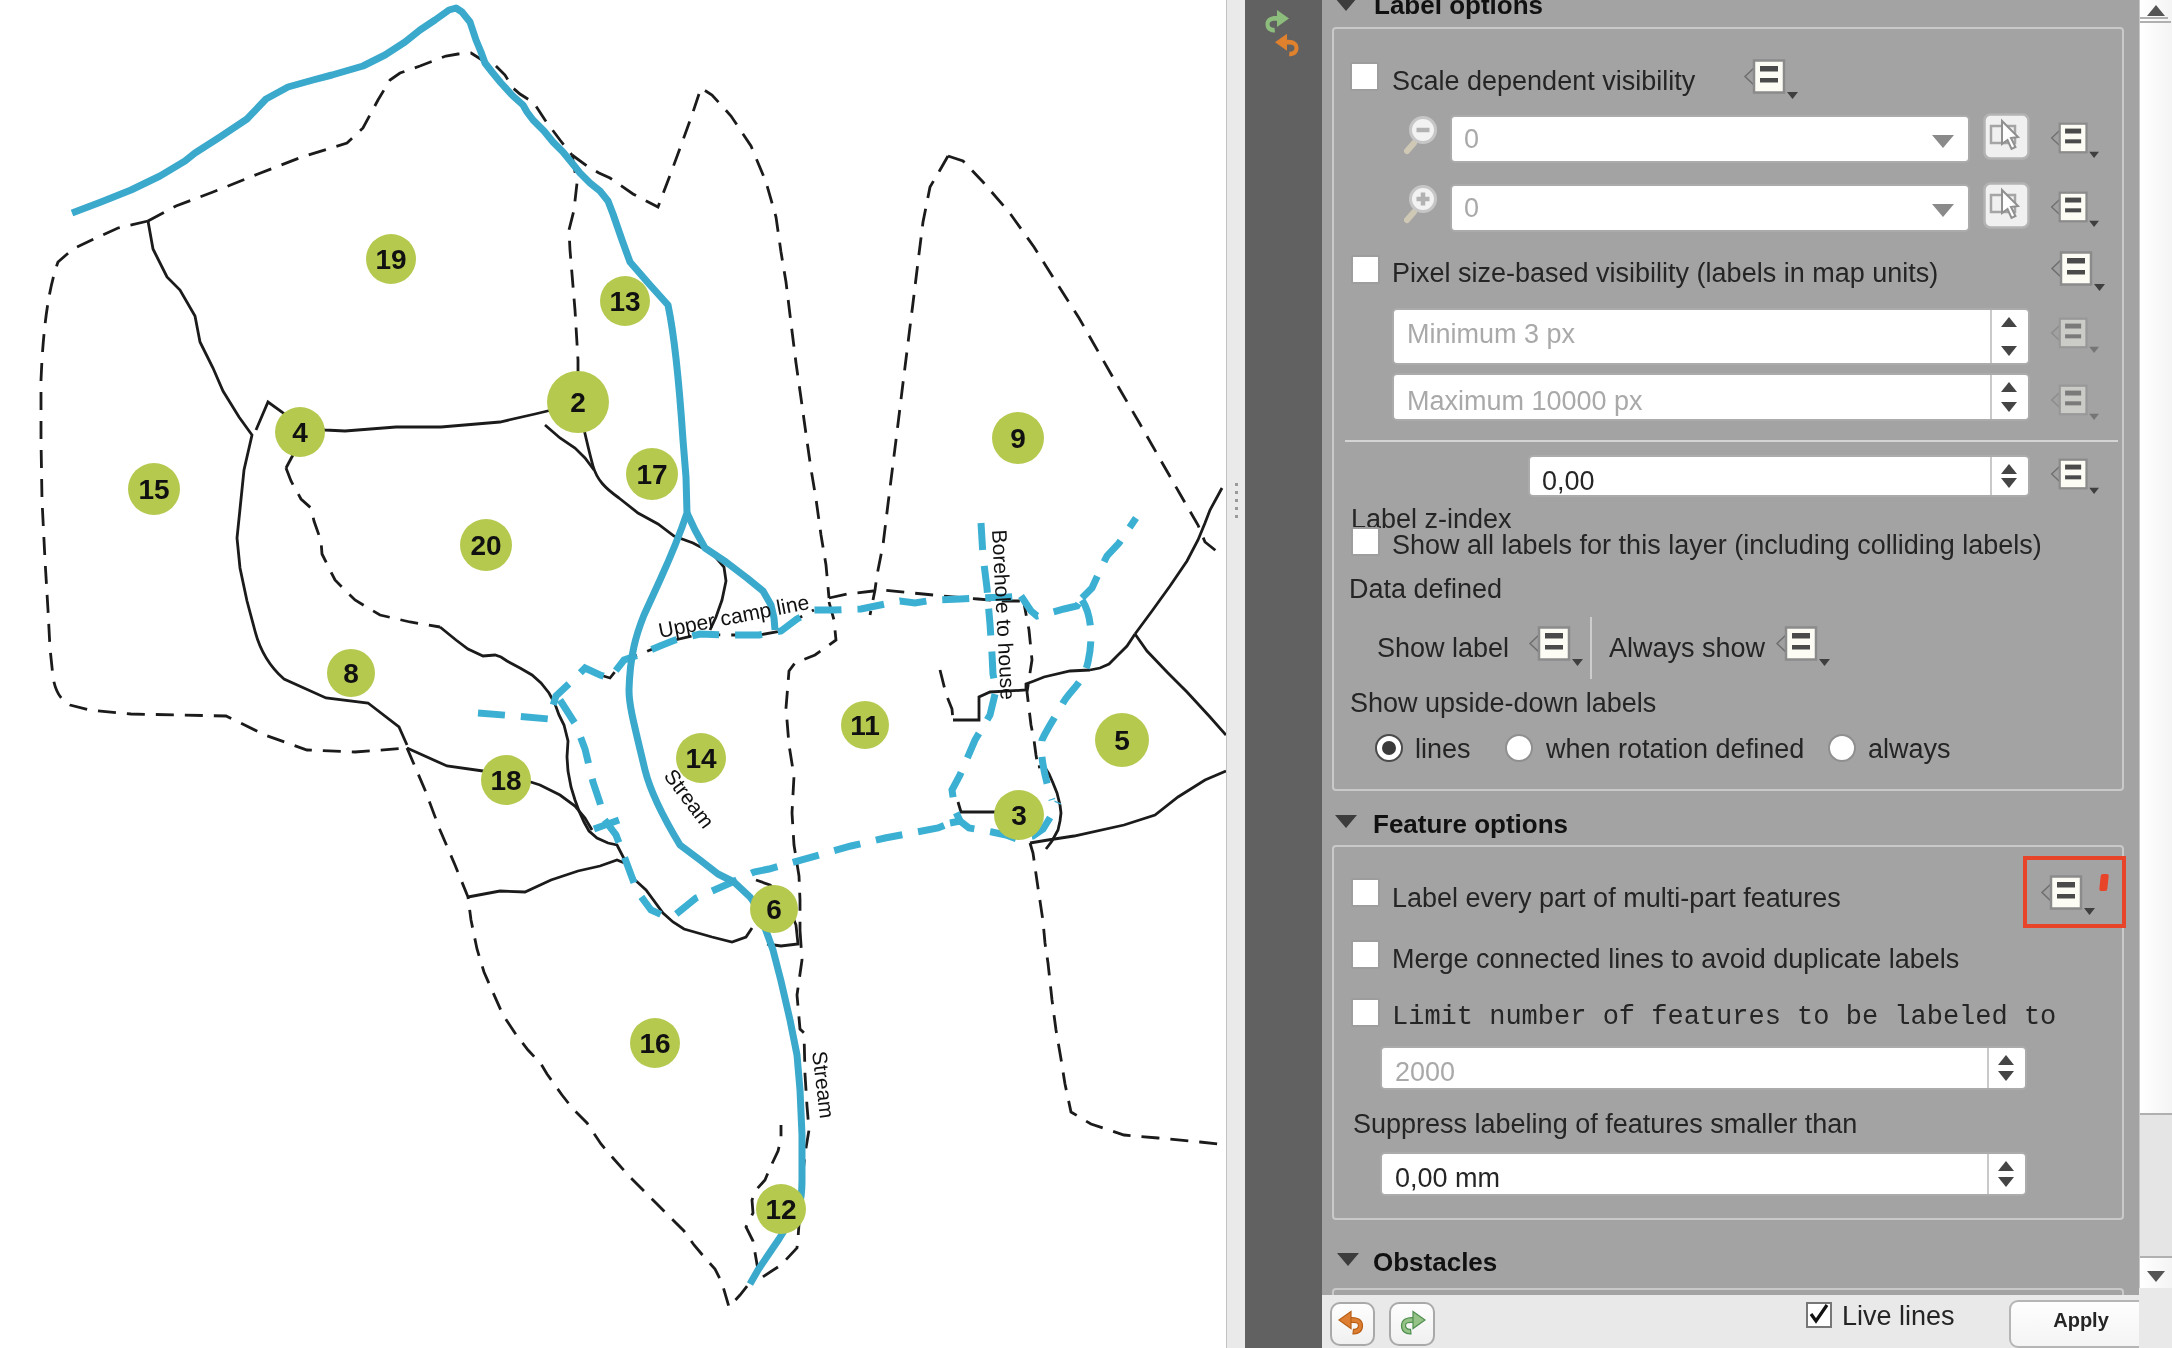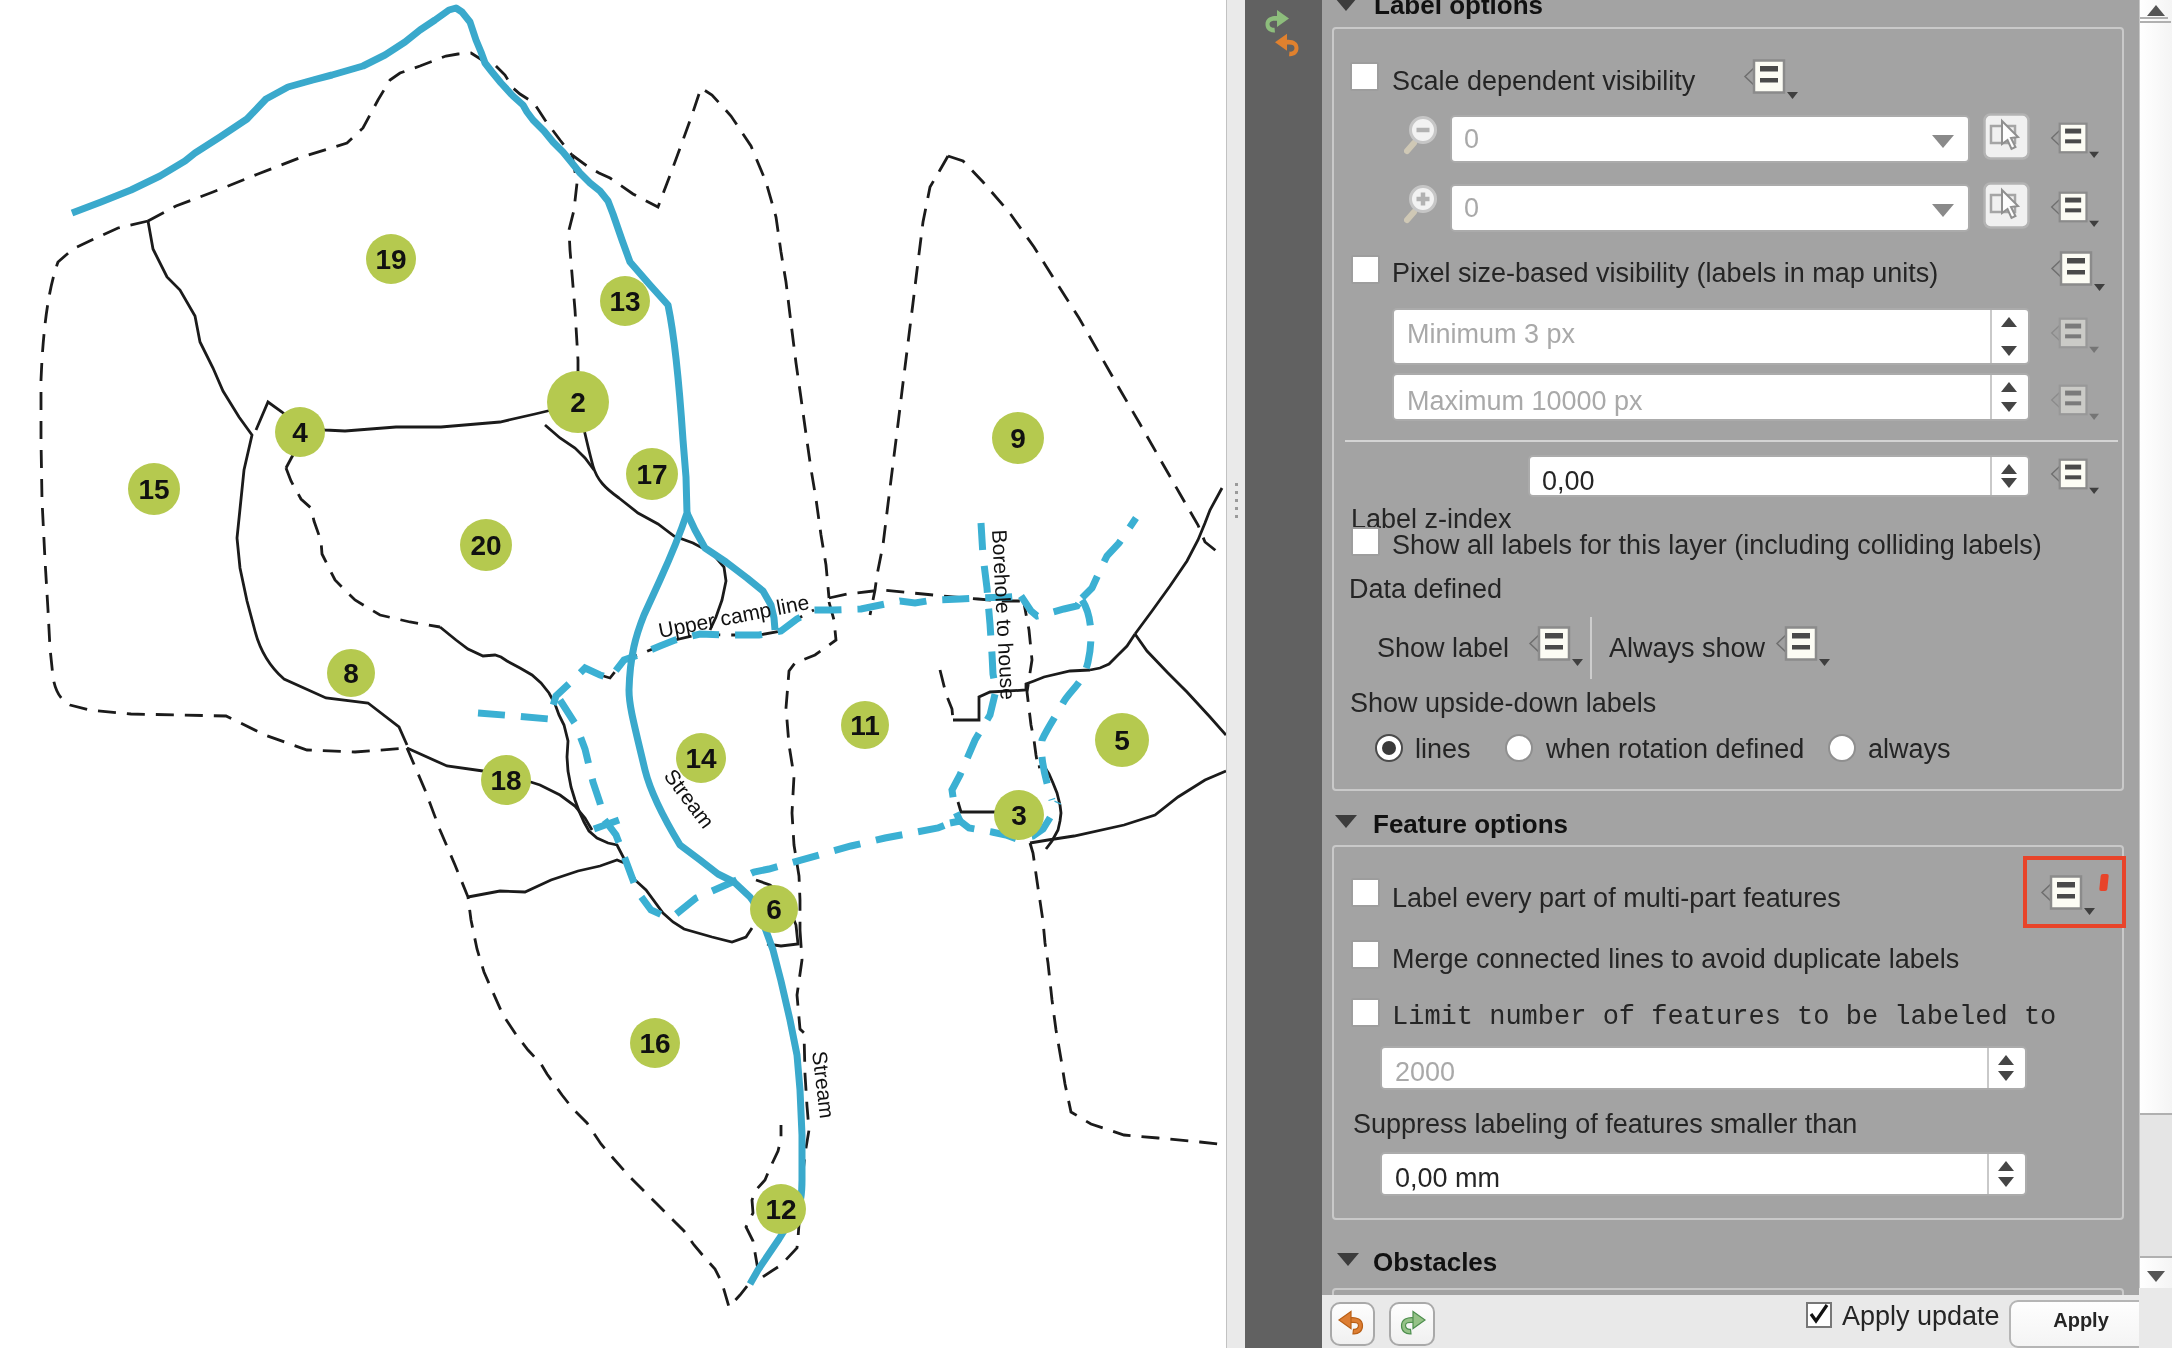--- a/index.html
+++ b/index.html
@@ -350,21 +350,21 @@
   <svg width="42" height="40" viewBox="0 0 42 40" style="position:absolute;left:1px;top:0px;">
     <path d="M23,13.8 C15,12.6 9.5,15.8 9.5,21.8 C9.5,27.2 13.5,30.4 19,29.9 L18.5,25.3 C15.5,25.6 13.5,24 13.5,21.6 C13.5,19 16,17.8 22,18.5 Z" fill="#95c287" stroke="#4e8f4e" stroke-width="1.2"></path>
     <path d="M21,7.5 L33,16 21,24.5 Z" fill="#95c287" stroke="#4e8f4e" stroke-width="1.2"></path>
   </svg>
 </div>
 <div style="position:absolute;left:1806px;top:1302px;width:26px;height:26px;background:#fff;border:2px solid #777;box-sizing:border-box;">
   <svg width="24" height="24" viewBox="0 0 24 24" style="position:absolute;left:-1px;top:-2px;">
     <path d="M4,12 L9,19 L20,3" stroke="#111" stroke-width="3.2" fill="none"></path>
   </svg>
 </div>
-<div class="lbl" style="position:absolute;left:1842px;top:1301px;">Apply update</div>
+<div class="lbl" style="position:absolute;left:1842px;top:1301px;">Live lines</div>
 <div style="position:absolute;left:2009px;top:1300px;width:148px;height:48px;background:linear-gradient(#fefefe,#f4f4f4);border:2px solid #b5b5b5;border-radius:9px;box-sizing:border-box;">
   <div style="position:absolute;left:0;right:4px;top:7px;text-align:center;font-size:20px;color:#252525;font-weight:bold;">Apply</div>
 </div>
 
 <div id="vscroll">
   <div style="position:absolute;left:7px;top:5px;width:0;height:0;border-left:9px solid transparent;border-right:9px solid transparent;border-bottom:11px solid #555;"></div>
   <div style="position:absolute;left:0;top:17px;width:28px;height:2px;background:#b0b0b0;"></div>
   <div style="position:absolute;left:0;top:21px;width:31px;height:2px;background:#b0b0b0;"></div>
   <div style="position:absolute;left:0;top:1113px;width:33px;height:145px;background:#e5e5e5;border-top:2px solid #b0b0b0;border-bottom:2px solid #b0b0b0;box-sizing:border-box;"></div>
   <div style="position:absolute;left:7px;top:1271px;width:0;height:0;border-left:9px solid transparent;border-right:9px solid transparent;border-top:11px solid #555;"></div>

